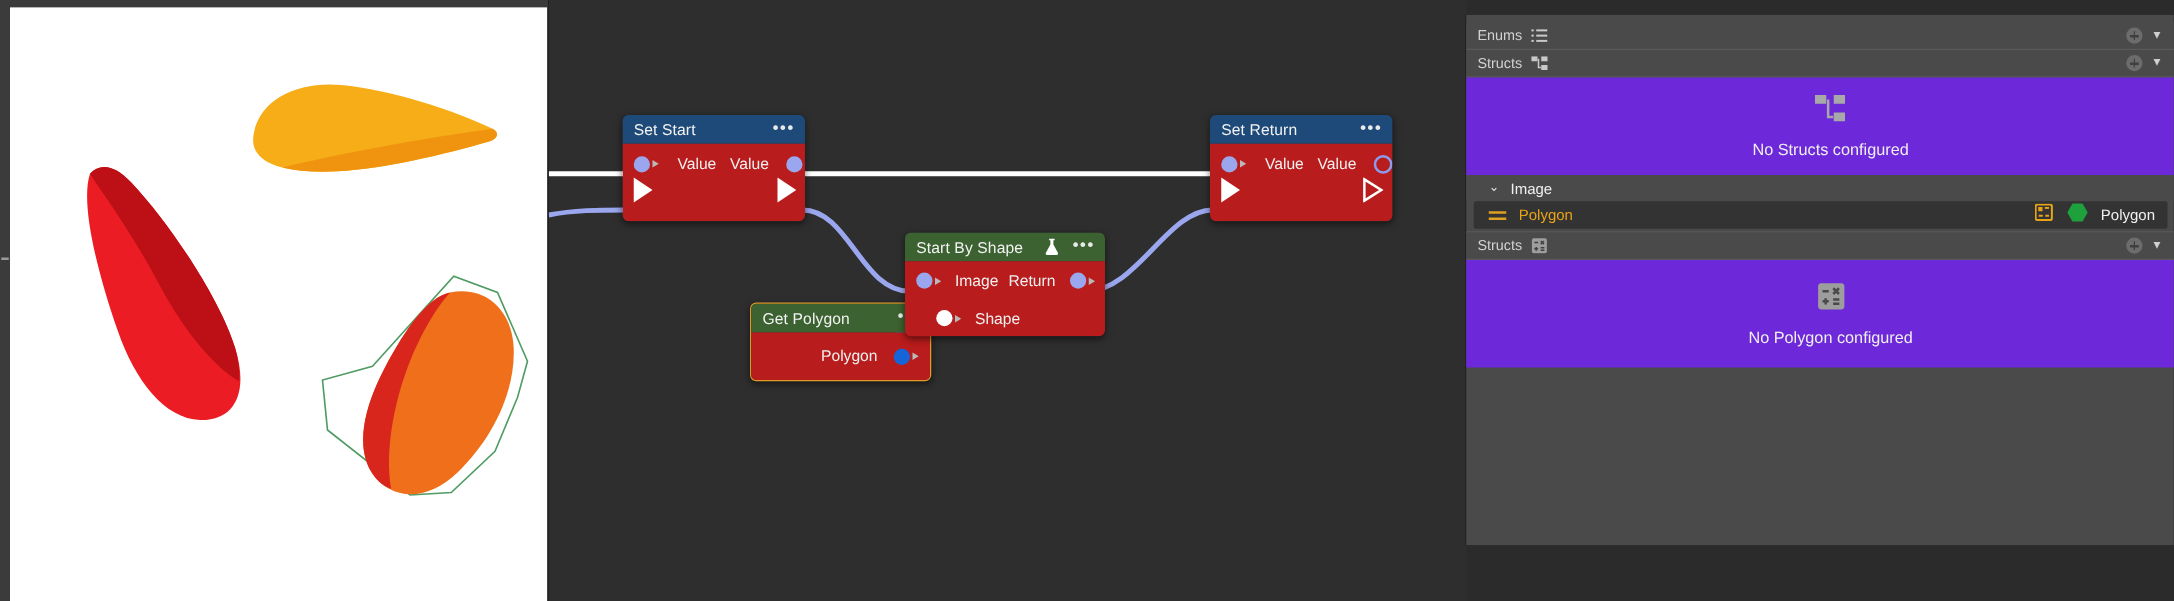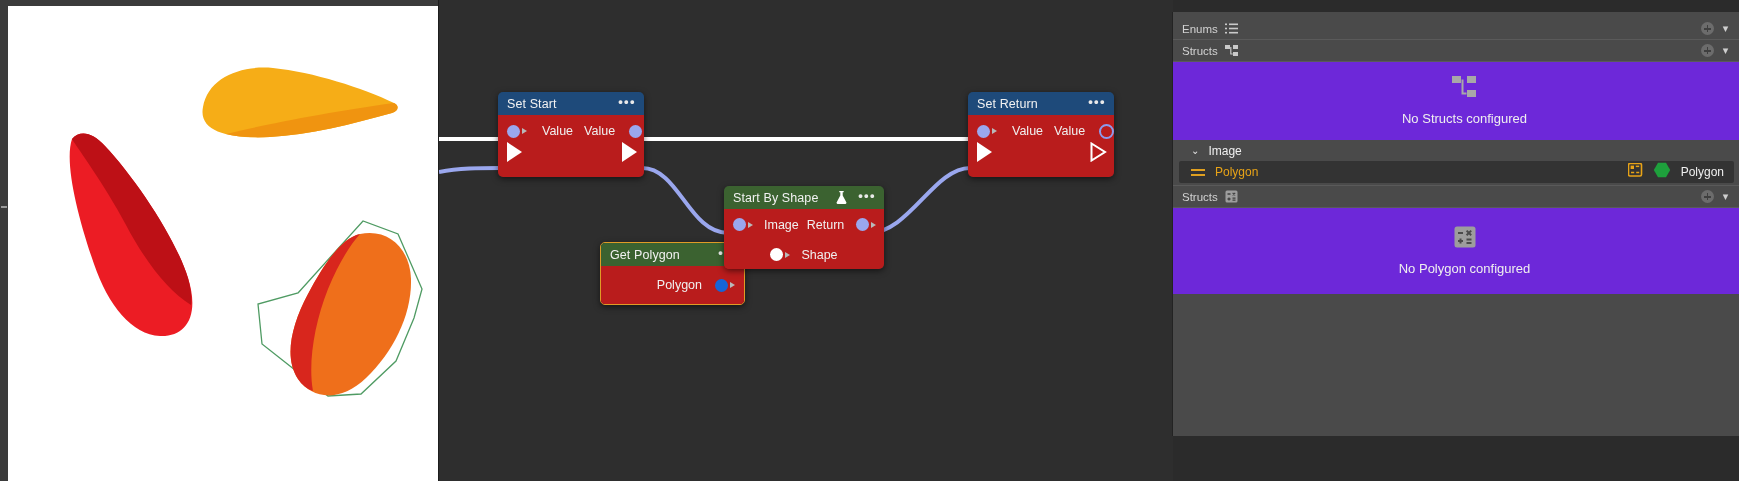--- a/index.html
+++ b/index.html
@@ -199,21 +199,21 @@
       </div>
       <div class="body" style="height:60px;">
         <div class="row" style="padding:0 9px;height:31px;">
           <span class="pin lav"></span>
           <span class="arrowhead"></span>
           <span class="lbl" style="margin-left:11px;">Image</span>
           <span class="lbl" style="margin-left:8px;">Return</span>
           <span class="pin lav" style="margin-left:12px;"></span>
           <span class="arrowhead"></span>
         </div>
-        <div class="row" style="padding:0 8px;height:29px;justify-content:center;">
+        <div class="row" style="padding:0 25px;height:29px;">
           <span class="pin white"></span>
           <span class="arrowhead"></span>
           <span class="lbl" style="margin-left:11px;">Shape</span>
         </div>
       </div>
     </div>
 
     <div class="node blue" style="left:529px;top:92px;width:146px;">
       <div class="hdr">
         <span class="ttl">Set Return</span>

